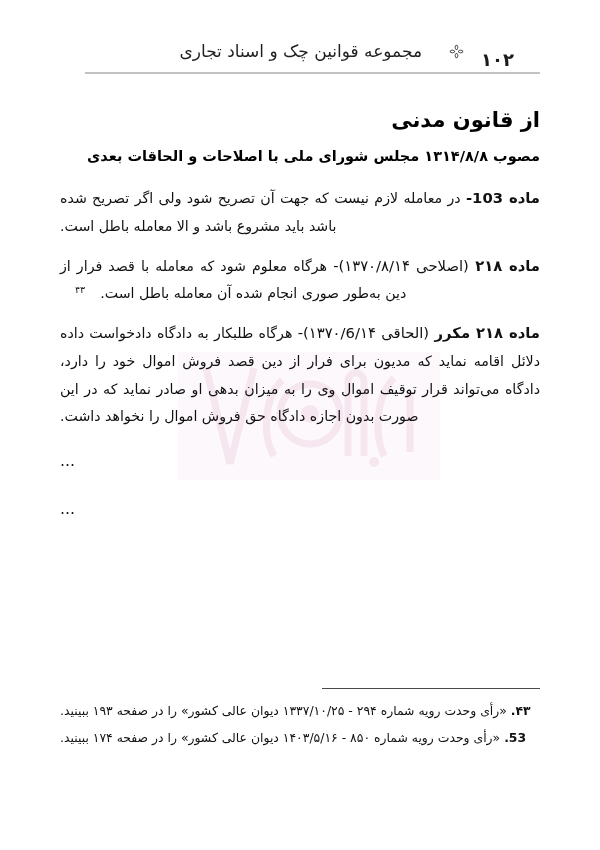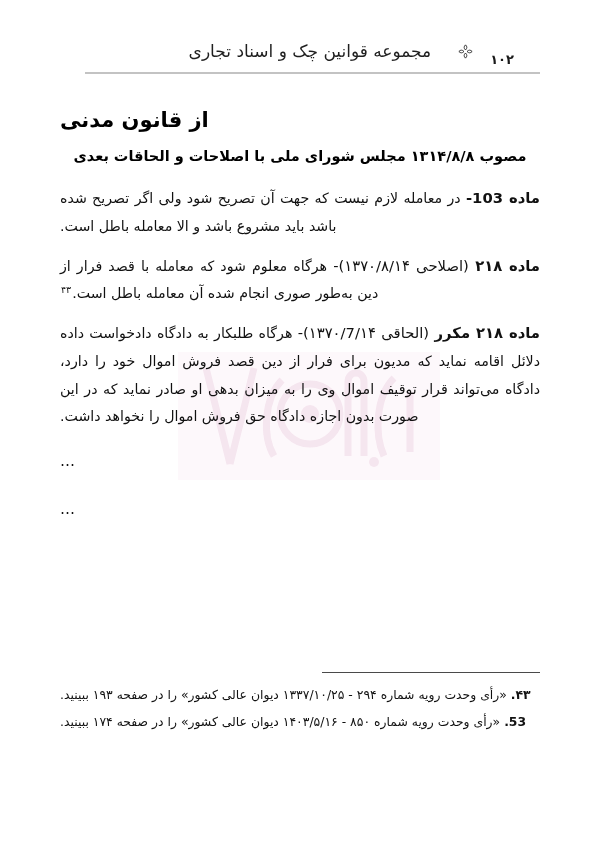--- a/index.html
+++ b/index.html
@@ -47,21 +47,21 @@
     right: 86px;
     left: 60px;
     height: 26px;
     display: flex;
     flex-direction: row;
     align-items: center;
     justify-content: flex-start;
     gap: 14px;
   }
   .folio {
-    font-size: 13px;
+    font-size: 18px;
     color: #1a1a1a;
     letter-spacing: 0.4px;
     font-weight: 600;
     white-space: nowrap;
     margin-top: 16px;
   }
   .head-ornament {
     width: 17px;
     height: 17px;
     flex: 0 0 auto;
@@ -88,29 +88,28 @@
     position: absolute;
     top: 108px;
     right: 60px;
     width: 480px;
   }
 
   .doc-title {
     font-size: 21px;
     font-weight: bold;
     color: #000;
-    text-align: left;
+    text-align: right;
     margin: 0 0 16px 0;
     letter-spacing: 0.2px;
   }
   .doc-subtitle {
     font-size: 14.5px;
     font-weight: bold;
     color: #000;
-    text-align: center;
     margin: 0 0 20px 0;
   }
 
   .article {
     font-size: 14.2px;
     line-height: 1.95;
     color: #111;
     text-align: justify;
     text-align-last: left;
     margin: 0 0 11px 0;
@@ -119,40 +118,40 @@
     font-weight: bold;
     font-size: 14.8px;
   }
   .article .amend {
     font-weight: normal;
   }
   .fn-ref {
     font-size: 9.5px;
     vertical-align: super;
     line-height: 0;
-    margin: 0 1px;
+    margin: 0 15px;
   }
 
   .gap-sm { height: 6px; }
   .gap-md { height: 16px; }
 
   .ellipsis {
     font-size: 15px;
     color: #111;
     text-align: left;
     letter-spacing: 2px;
     margin: 4px 0 10px 0;
     direction: ltr;
   }
 
   
   .footnotes {
     position: absolute;
     right: 60px;
-    top: 672px;
+    top: 688px;
     width: 480px;
   }
   .fn-rule {
     width: 218px;
     height: 1.4px;
     background: #4a4a4a;
     margin: 0 0 10px auto;
   }
   .fn {
     font-size: 12.4px;
@@ -212,21 +211,21 @@
 
       <p class="article">
         <span class="lead">ماده 103-</span><span> در معامله لازم نیست که جهت آن تصریح شود ولی اگر تصریح شده باشد باید مشروع باشد و الا معامله باطل است.</span>
       </p>
 
       <p class="article">
         <span class="lead">ماده ۲۱۸</span><span class="lead amend"> (اصلاحی ۱۳۷۰/۸/۱۴)-</span><span> هرگاه معلوم شود که معامله با قصد فرار از دین به‌طور صوری انجام شده آن معامله باطل است.</span><span class="fn-ref">۴۳</span>
       </p>
 
       <p class="article">
-        <span class="lead">ماده ۲۱۸ مکرر</span><span class="lead amend"> (الحاقی ۱۳۷۰/7/۱۴)-</span><span> هرگاه طلبکار به دادگاه دادخواست داده دلائل اقامه نماید که مدیون برای فرار از دین قصد فروش اموال خود را دارد، دادگاه می‌تواند قرار توقیف اموال وی را به میزان بدهی او صادر نماید که در این صورت بدون اجازه دادگاه حق فروش اموال را نخواهد داشت.</span>
+        <span class="lead">ماده ۲۱۸ مکرر</span><span class="lead amend"> (الحاقی ۱۳۷۰/6/۱۴)-</span><span> هرگاه طلبکار به دادگاه دادخواست داده دلائل اقامه نماید که مدیون برای فرار از دین قصد فروش اموال خود را دارد، دادگاه می‌تواند قرار توقیف اموال وی را به میزان بدهی او صادر نماید که در این صورت بدون اجازه دادگاه حق فروش اموال را نخواهد داشت.</span>
       </p>
 
       <div class="gap-sm"></div>
       <div class="ellipsis">…</div>
 
 
       <div class="gap-md"></div>
       <div class="ellipsis">…</div>
 
 

